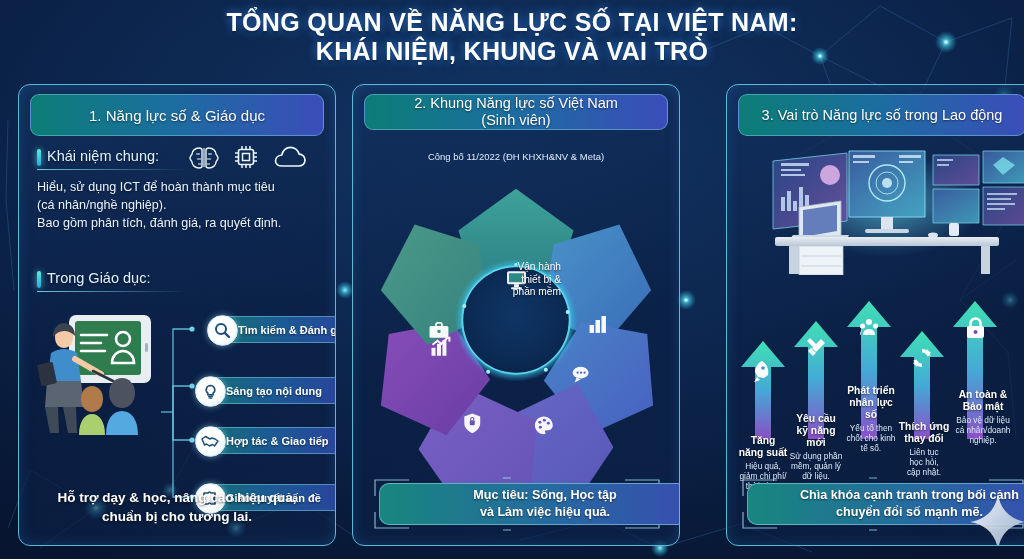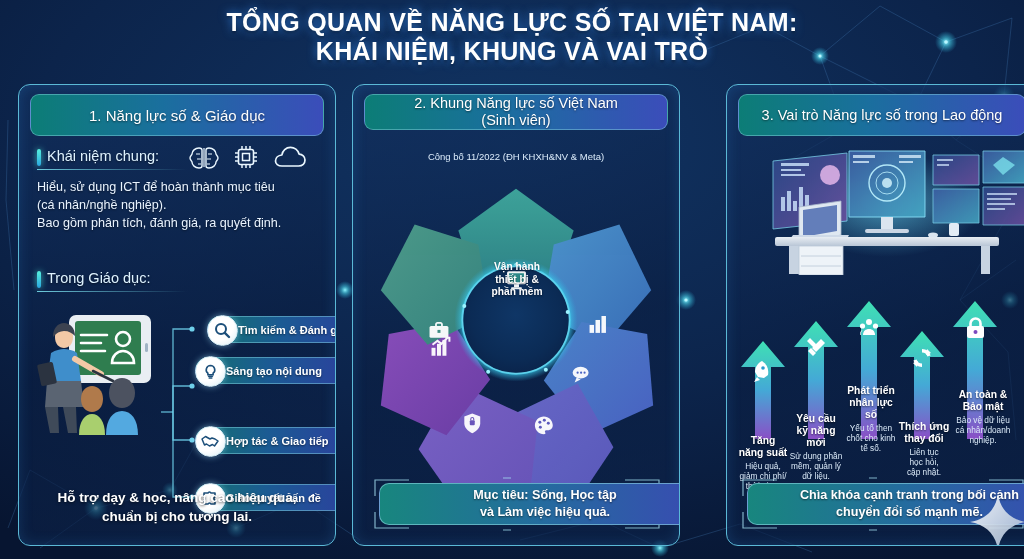--- a/index.html
+++ b/index.html
@@ -106,22 +106,22 @@
   }
 
   
   .pub-note {
     position:absolute; left:0; width:100%; text-align:center;
     font-size:9.5px; color:#dcecfb;
   }
   .flower { position:absolute; left:0; top:0; width:100%; height:100%; }
   .pet-text {
     position:absolute;
-    text-align:center;
-    font-size:10.2px; line-height:12.5px; font-weight:bold;
+    text-align:right;
+    font-size:10.2px; line-height:12.5px; font-weight:normal;
     color:#ffffff; text-shadow:0 1px 2px rgba(0,0,0,.5);
     pointer-events:none;
   }
   .goal-box {
     position:absolute;
     border-radius:10px;
     background:linear-gradient(90deg,#18867e 0%, #246c9e 48%, #3a49b3 100%);
     border:1px solid rgba(150,225,235,.55);
     display:flex; align-items:center; justify-content:center; text-align:center;
     font-weight:bold; font-size:12.6px; line-height:17px; color:#fff;
@@ -276,21 +276,21 @@
     <div class="pill" style="left:188px; top:231px;">
       <span class="pic">
         <svg width="17" height="17" viewBox="0 0 17 17">
             <circle cx="7" cy="7" r="5" fill="none" stroke="#1c4f7a" stroke-width="2"></circle>
             <path d="M10.8 10.8L15 15" stroke="#1c4f7a" stroke-width="2.4" stroke-linecap="round"></path>
           </svg>
       </span>
       <span>Tìm kiếm &amp; Đánh giá</span>
     </div>
 
-    <div class="pill" style="left:176px; top:272px;">
+    <div class="pill" style="left:176px; top:292px;">
       <span class="pic">
         <svg width="17" height="17" viewBox="0 0 17 17">
             <path d="M8.5 2.5a4.3 4.3 0 0 0-2.6 7.7v1.6h5.2v-1.6A4.3 4.3 0 0 0 8.5 2.5z" fill="none" stroke="#1c4f7a" stroke-width="1.6"></path>
             <path d="M6.6 13.3h3.8M7.2 15h2.6" stroke="#1c4f7a" stroke-width="1.6" stroke-linecap="round"></path>
           </svg>
       </span>
       <span>Sáng tạo nội dung</span>
     </div>
 
     <div class="pill" style="left:176px; top:342px;">

